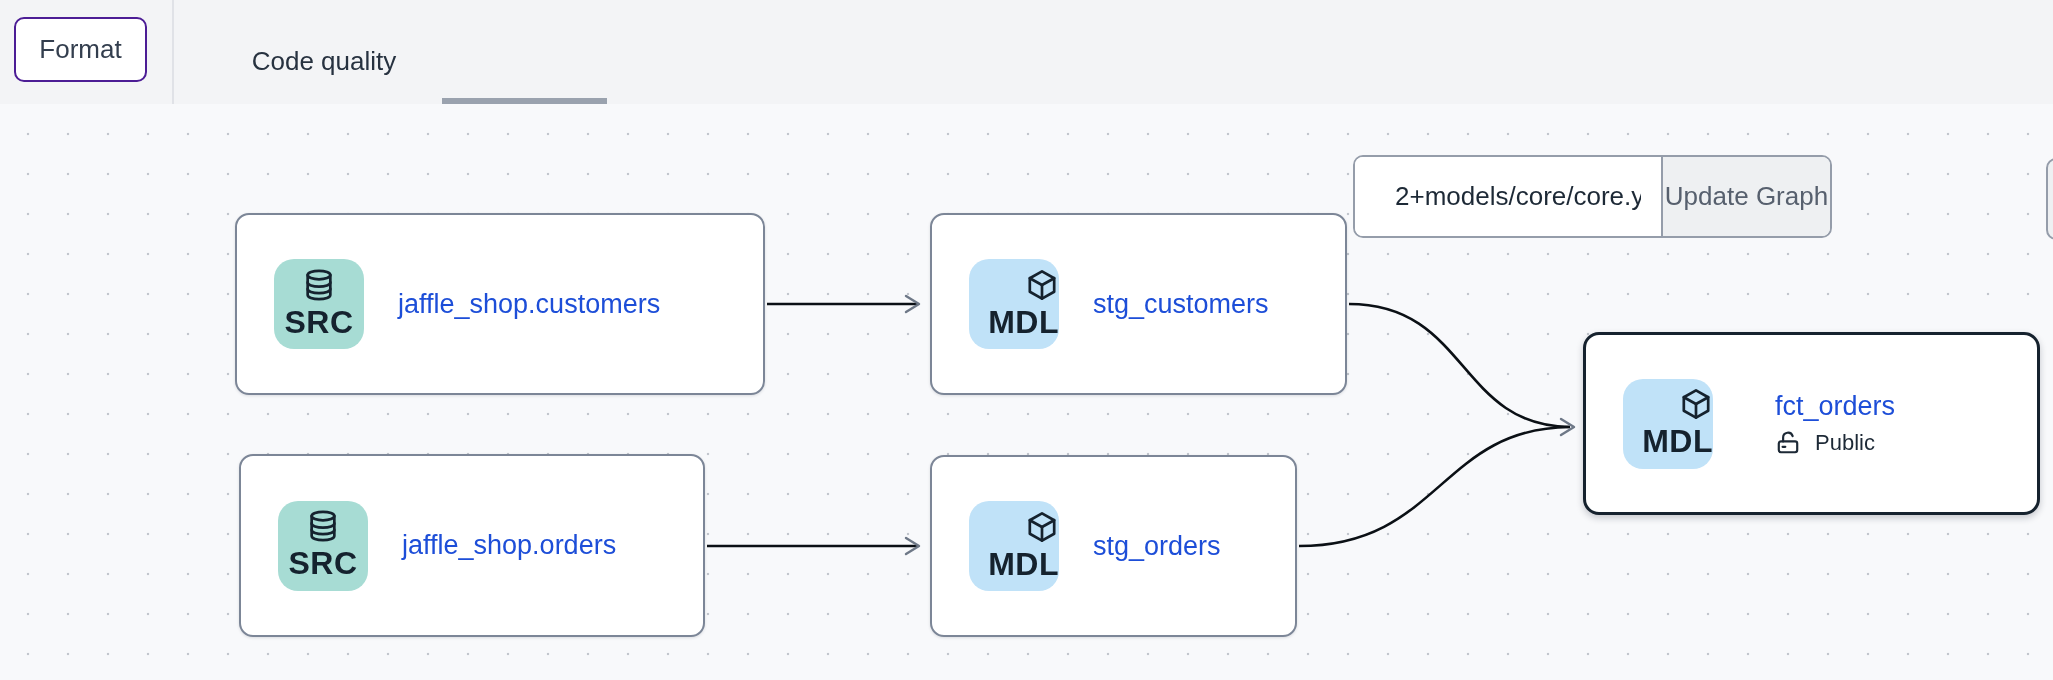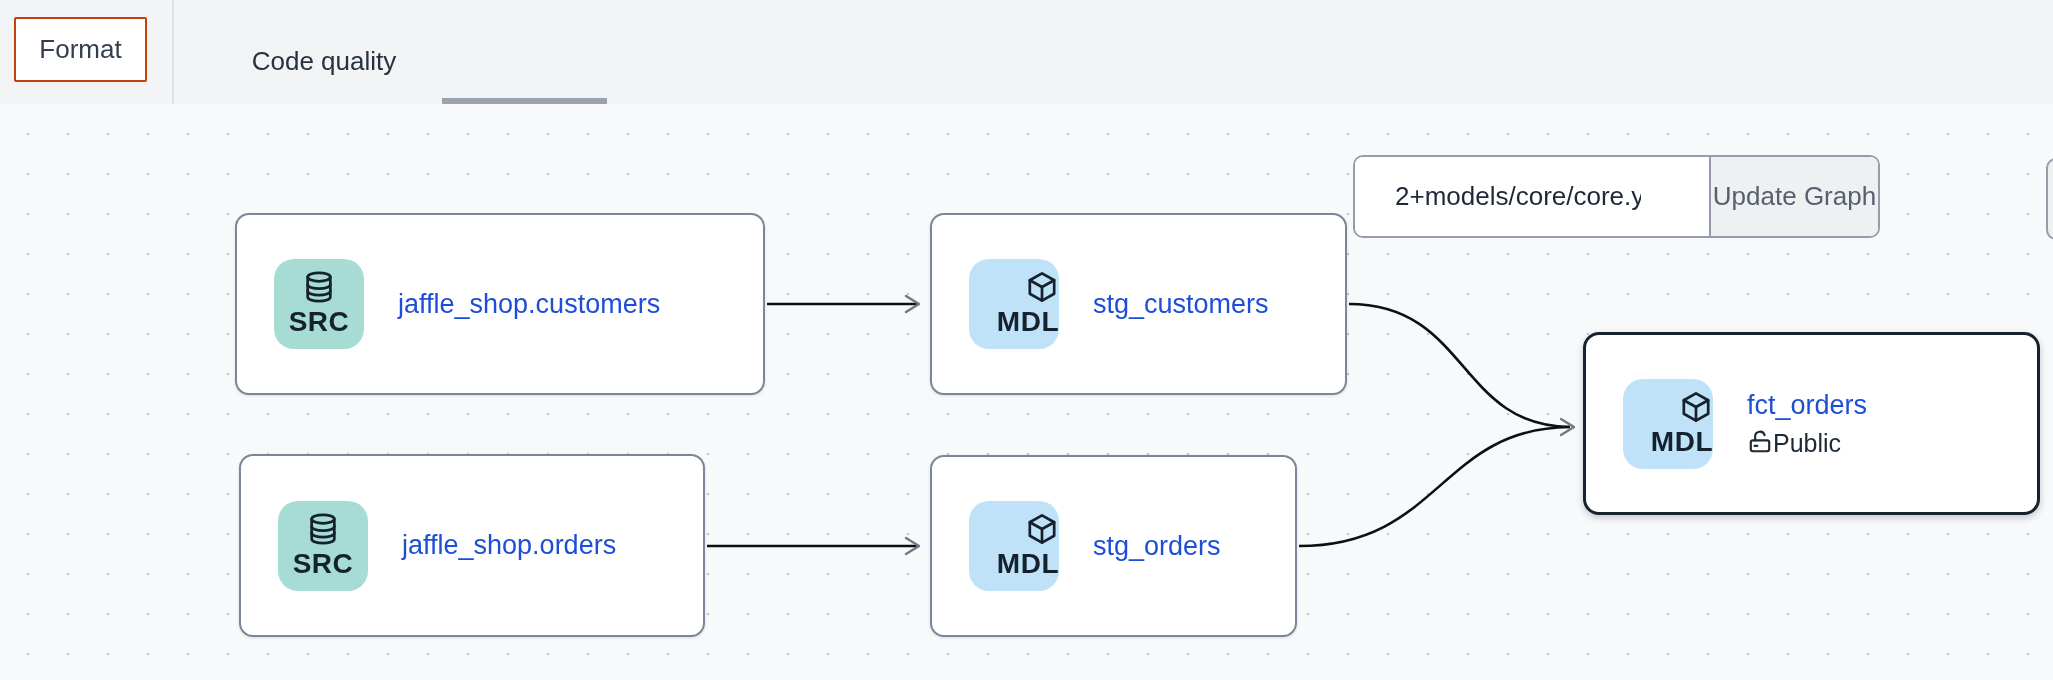--- a/index.html
+++ b/index.html
@@ -3,21 +3,21 @@
 <meta charset="utf-8">
 <style>
   * { margin:0; padding:0; box-sizing:border-box; }
   html,body { width:2053px; height:680px; overflow:hidden;
     font-family:"Liberation Sans", sans-serif; background:#f8f9fb; }
 
   
   .header { position:absolute; left:0; top:0; width:2053px; height:104px;
     background:#f3f4f6; }
   .format-btn { position:absolute; left:14px; top:17px; width:133px; height:65px;
-    background:#ffffff; border:2px solid #c2410c; border-radius:2px;
+    background:#ffffff; border:2px solid #4c1d95; border-radius:10px;
     font-size:26px; color:#333e4e; display:flex; align-items:center;
     justify-content:center; cursor:pointer; }
   .header-divider { position:absolute; left:172px; top:0; width:2px; height:104px;
     background:#e0e2e7; }
   .tab { position:absolute; top:12px; height:98px; display:flex; align-items:center;
     justify-content:center; font-size:26px; color:#273240; cursor:pointer; }
   .tab-code { left:238px; width:172px; }
   .tab-lineage { left:442px; width:165px; color:#1d2936; }
   .tab-underline { position:absolute; left:442px; top:98px; width:165px; height:6px;
     background:#9aa2ae; }
@@ -35,47 +35,47 @@
   .node { position:absolute; background:#ffffff; border:2px solid #7c8697;
     border-radius:14px; display:flex; align-items:center; gap:34px;
     padding-left:37px; box-shadow:0 1px 3px rgba(16,24,40,.12); cursor:pointer; }
   .node.selected { border:3px solid #16222e; border-radius:16px;
     box-shadow:0 3px 7px rgba(16,24,40,.22); }
   .badge { width:90px; height:90px; border-radius:20px; flex:0 0 auto;
     display:flex; flex-direction:column; align-items:center; justify-content:center;
     gap:2px; color:#15222e; }
   .badge.src { background:#a7dcd4; }
   .badge.mdl { background:#c0e2f8;align-items:flex-end; }
-  .badge .badge-label { font-size:28px; font-weight:600; letter-spacing:.5px; }
+  .badge .badge-label { font-size:32px; font-weight:600; letter-spacing:.5px; }
   .badge svg { width:34px; height:34px; stroke:#15222e; fill:none;
     stroke-width:1.9; stroke-linecap:round; stroke-linejoin:round; }
   .node-title { font-size:27px; color:#1d4ed8; white-space:nowrap; }
-  .node-text-col { display:flex; flex-direction:column; gap:8px; }
-  .access-row { display:flex; align-items:flex-start; gap:0; font-size:25px;
+  .node-text-col { display:flex; flex-direction:column; gap:8px;margin-left:28px; }
+  .access-row { display:flex; align-items:flex-start; gap:14px; font-size:22px;
     color:#1d2936; }
   .access-row svg { width:26px; height:26px; stroke:#1d2936; fill:none;
     stroke-width:2; stroke-linecap:round; stroke-linejoin:round; }
 
   
   .n-src-customers { left:235px; top:213px; width:530px; height:182px; }
   .n-stg-customers { left:930px; top:213px; width:417px; height:182px; }
   .n-src-orders    { left:239px; top:454px; width:466px; height:183px; }
   .n-stg-orders    { left:930px; top:455px; width:367px; height:182px; }
   .n-fct-orders    { left:1583px; top:332px; width:457px; height:183px; }
 
   
   .graph-toolbar { position:absolute; left:1353px; top:155px; height:83px;
     display:flex; border:2px solid #959daa; border-radius:10px; overflow:hidden;
     background:#ffffff; }
   .selector-input { width:306px; height:100%; border:none; outline:none;
     background:#ffffff; font-family:"Liberation Sans",sans-serif; font-size:26px;
     color:#1d2936; padding:0 20px 0 40px; }
   .update-btn { width:169px; height:100%; background:#eef0f2;
     border-left:2px solid #959daa; display:flex; align-items:center;
-    justify-content:center; font-size:26px; color:#57606e; cursor:pointer;margin-left:48px; }
+    justify-content:center; font-size:26px; color:#57606e; cursor:pointer; }
   .partial-btn { position:absolute; left:2046px; top:158px; width:60px; height:82px;
     background:#eef0f2; border:2px solid #959daa; border-radius:10px; cursor:pointer; }
 </style>
 </head>
 <body>
 
 <div class="header">
   <button class="format-btn">Format</button>
   <div class="header-divider"></div>
   <div class="tab tab-code">Code quality</div>

